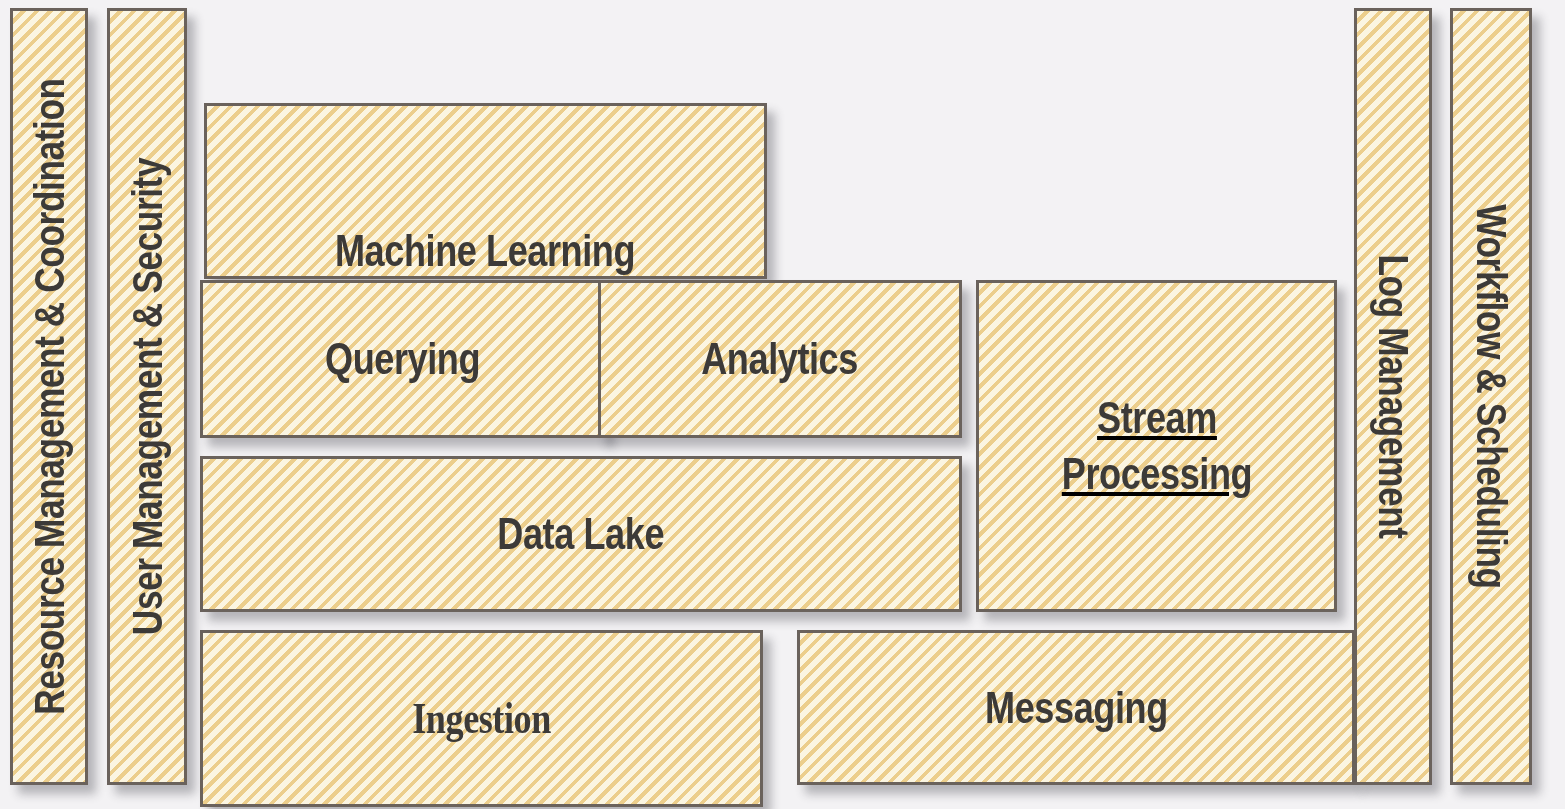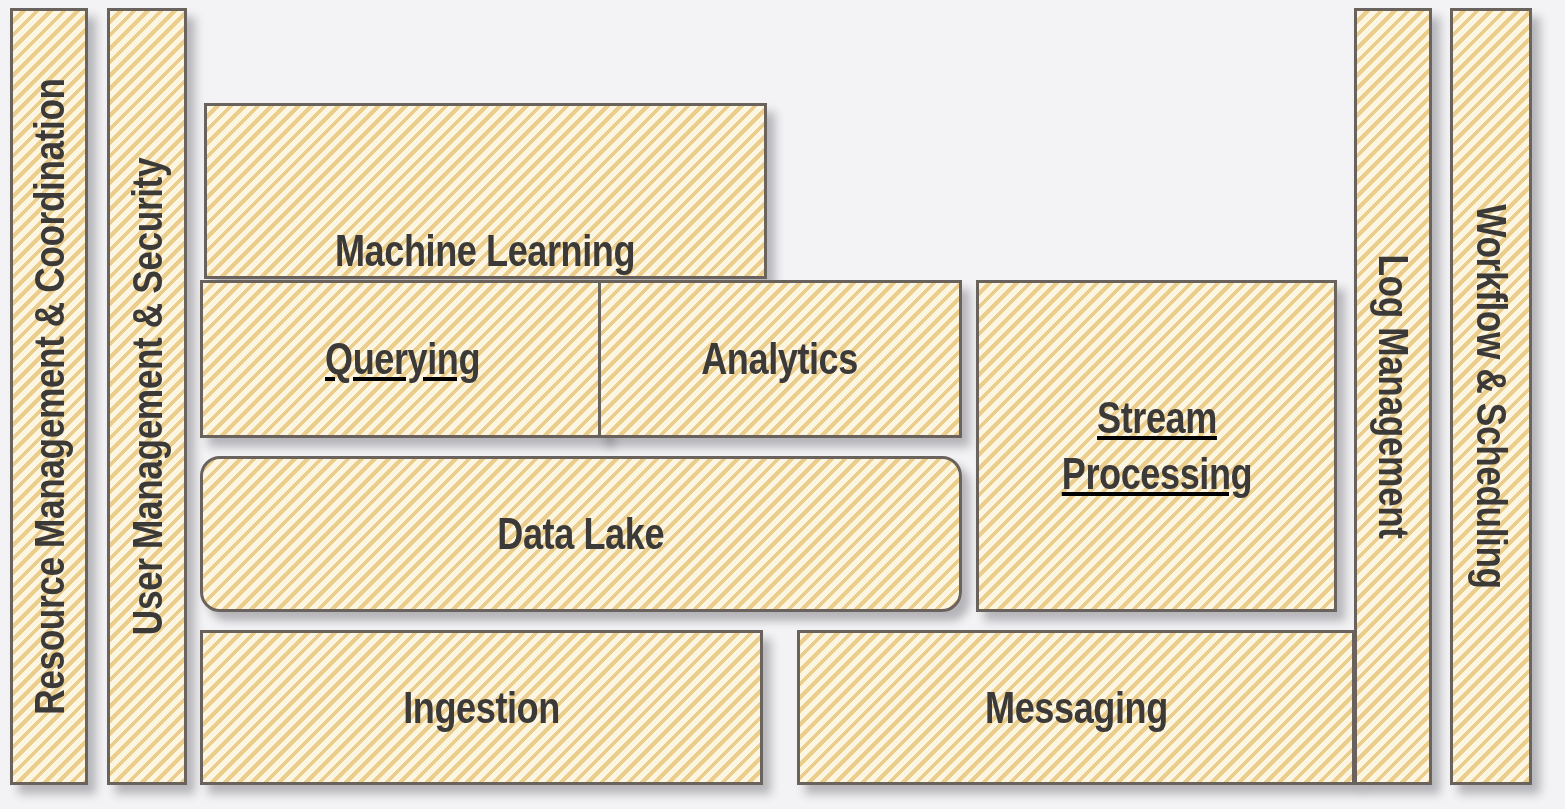--- a/index.html
+++ b/index.html
@@ -53,25 +53,25 @@
   }
   .vlabel.up{   transform:rotate(-90deg) scaleX(0.82); }  
   .vlabel.down{ transform:rotate(90deg)  scaleX(0.82); }  
 
   
   .col-left-1 { left:10px;   top:8px;   width:78px;   height:777px; }
   .col-left-2 { left:107px;  top:8px;   width:80px;   height:777px; }
   .banner     { left:200px;  top:10px;  width:1137px; height:80px;  }
   .box-ml     { left:204px;  top:103px; width:563px;  height:176px;align-items:flex-end; }
   .box-dv     { left:779px;  top:103px; width:558px;  height:160px; }
-  .box-q      { left:200px;  top:280px; width:406px;  height:158px;text-decoration:underline; }
+  .box-q      { left:200px;  top:280px; width:406px;  height:158px; }
   .box-an     { left:598px;  top:280px; width:364px;  height:158px; }
   .box-sp     { left:976px;  top:280px; width:361px;  height:332px;text-decoration:underline; }
-  .box-dl     { left:200px;  top:456px; width:762px;  height:156px;border-radius:20px; }
-  .box-in     { left:200px;  top:630px; width:563px;  height:155px; }
+  .box-dl     { left:200px;  top:456px; width:762px;  height:156px; }
+  .box-in     { left:200px;  top:630px; width:563px;  height:177px;font-family:Liberation Serif, serif; }
   .box-ms     { left:797px;  top:630px; width:558px;  height:155px; }
   .col-right-1{ left:1354px; top:8px;   width:78px;   height:777px; }
   .col-right-2{ left:1450px; top:8px;   width:82px;   height:777px; }
 </style>
 </head>
 <body>
 
 <div class="canvas">
 
   <div class="block col-left-1">

